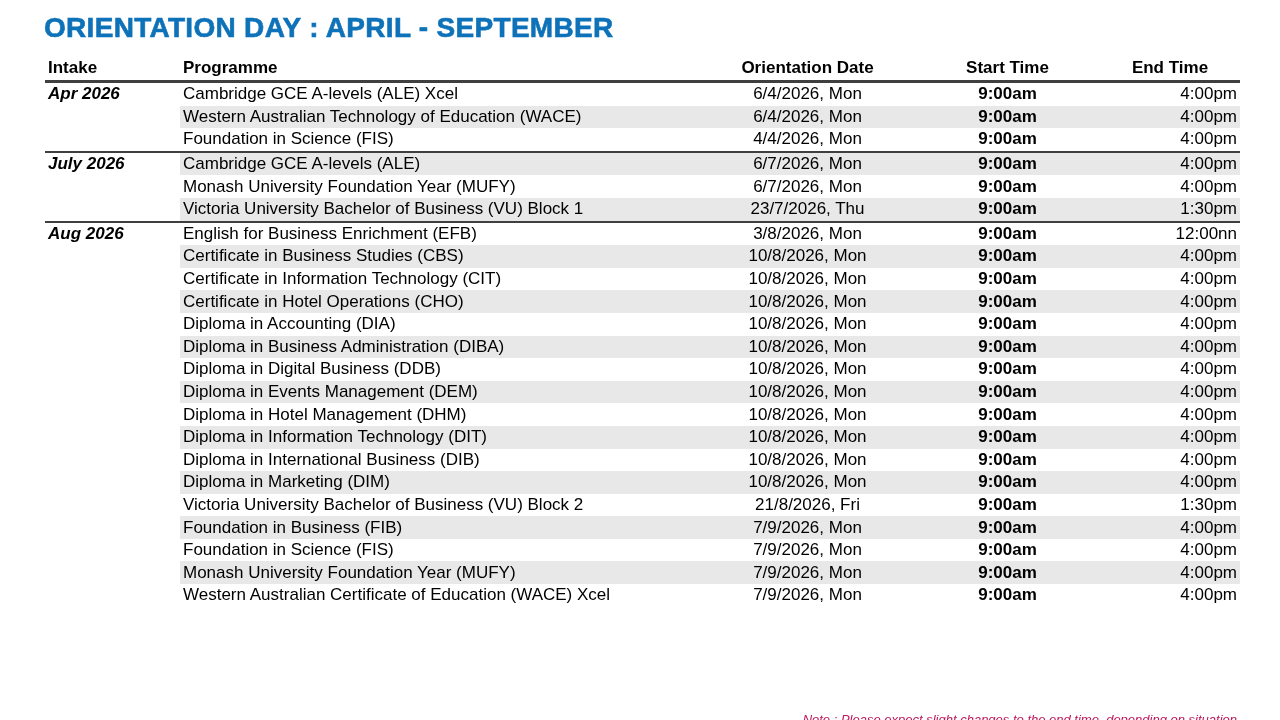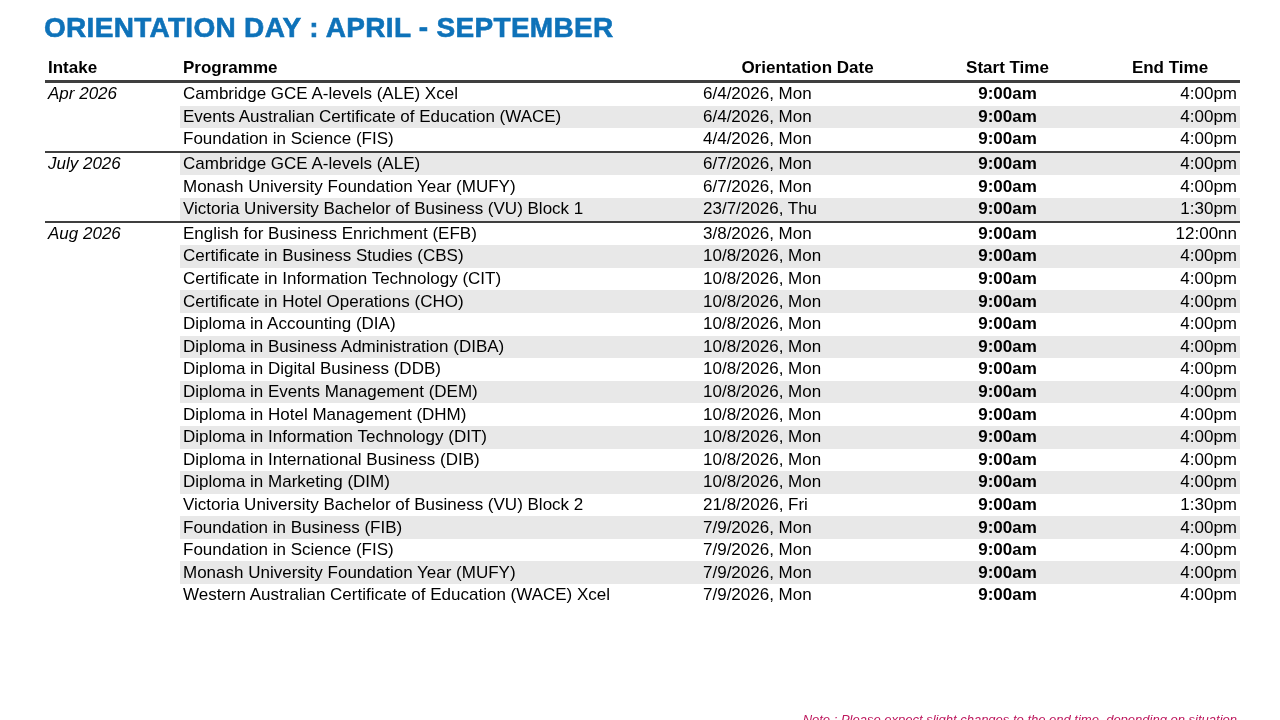--- a/index.html
+++ b/index.html
@@ -24,24 +24,24 @@
     font-size:17px;font-weight:bold;text-align:left;
     height:24px;padding:0 3px;vertical-align:middle;
     border-bottom:3px solid var(--line);white-space:nowrap;
   }
   table.schedule td{
     font-size:17px;height:22.6px;padding:0 3px;vertical-align:middle;
     white-space:nowrap;overflow:hidden;
   }
   .c-intake{width:135px;text-align:left;margin-left:28px;}
   .c-prog{width:520px;text-align:left;}
-  .c-date{width:215px;text-align:left;}
+  .c-date{width:215px;text-align:center;}
   .c-start{width:185px;text-align:center;font-weight:bold;}
   .c-end{width:140px;text-align:right;}
-  td.c-intake{font-weight:normal;font-style:italic;}
+  td.c-intake{font-weight:bold;font-style:italic;}
   tbody tr:nth-child(even) td:not(.c-intake){background:var(--shade);}
   tbody tr.group-start td{border-top:2px solid var(--line);}
   .footnote{
     position:absolute;top:688px;right:43px;
     font-size:13px;font-style:italic;color:#be185d;
     white-space:nowrap;
     margin-top:24px;
   }
 </style>
 </head>
@@ -69,21 +69,21 @@
   <tbody id="schedule-body">
       <tr>
     <td class="c-intake">Apr 2026</td>
     <td class="c-prog">Cambridge GCE A-levels (ALE) Xcel</td>
     <td class="c-date">6/4/2026, Mon</td>
     <td class="c-start">9:00am</td>
     <td class="c-end">4:00pm</td>
   </tr>
       <tr>
     <td class="c-intake"></td>
-    <td class="c-prog">Events Australian Certificate of Education (WACE)</td>
+    <td class="c-prog">Western Australian Technology of Education (WACE)</td>
     <td class="c-date">6/4/2026, Mon</td>
     <td class="c-start">9:00am</td>
     <td class="c-end">4:00pm</td>
   </tr>
       <tr>
     <td class="c-intake"></td>
     <td class="c-prog">Foundation in Science (FIS)</td>
     <td class="c-date">4/4/2026, Mon</td>
     <td class="c-start">9:00am</td>
     <td class="c-end">4:00pm</td>

